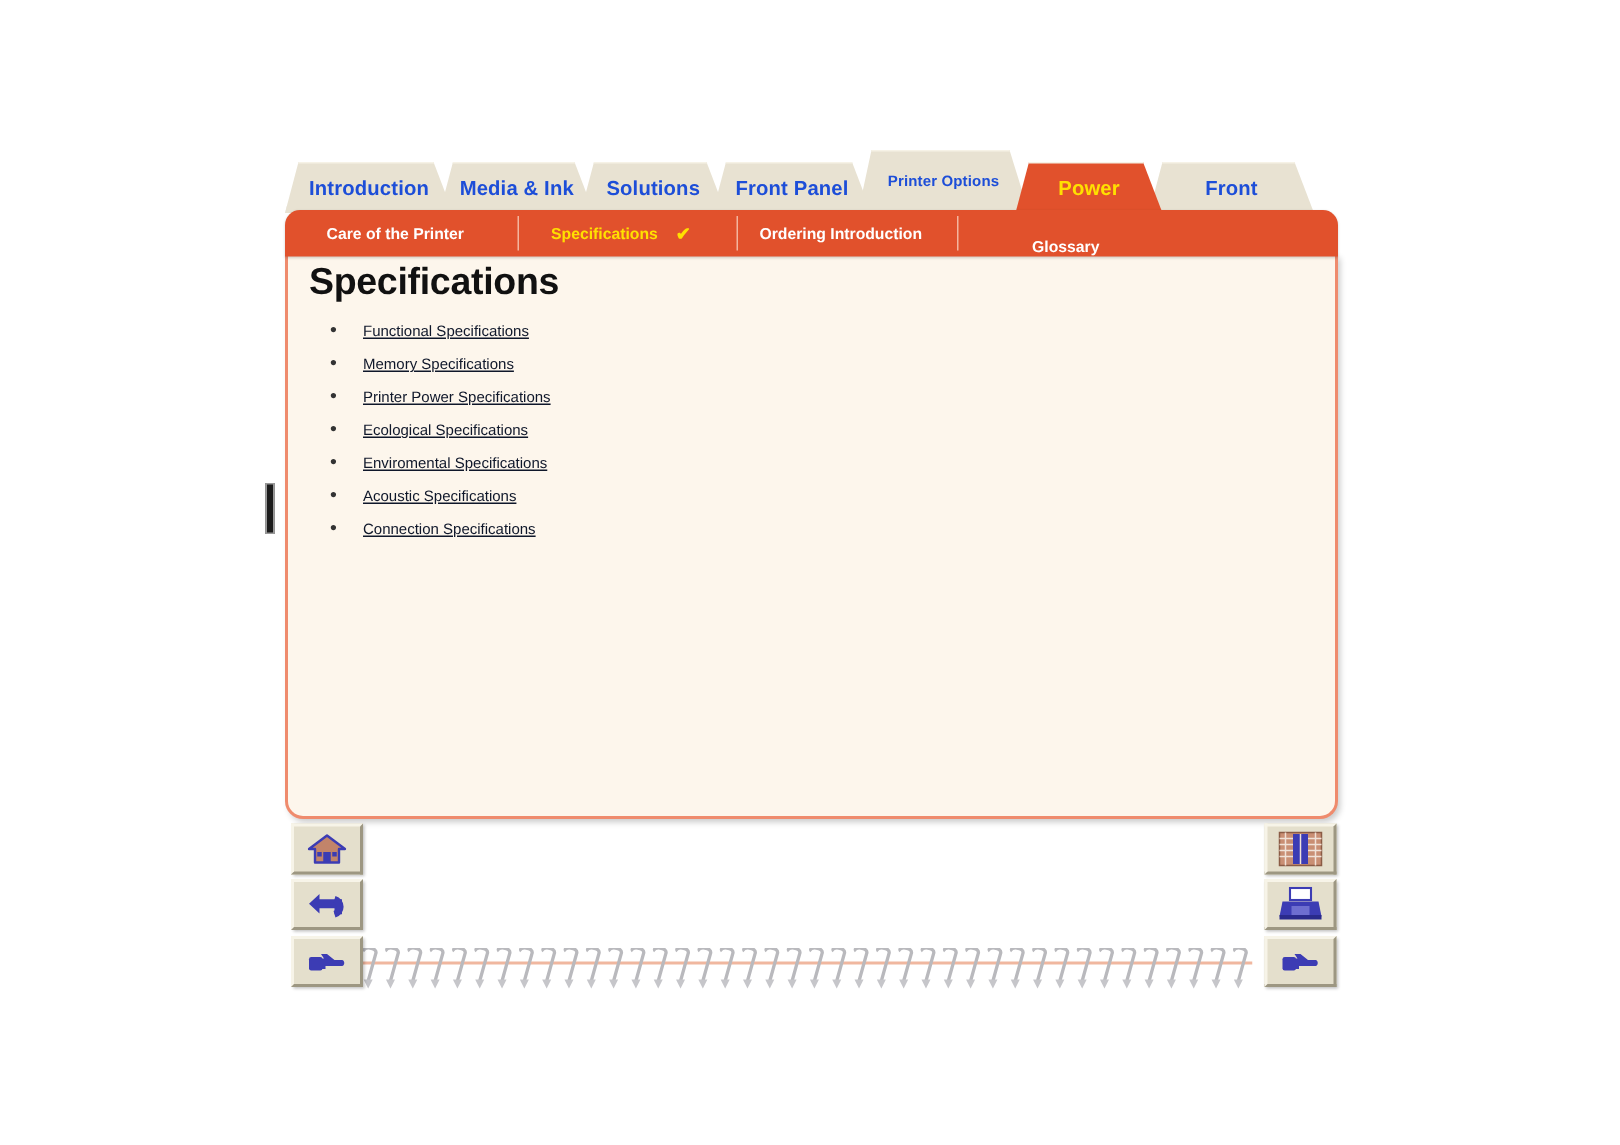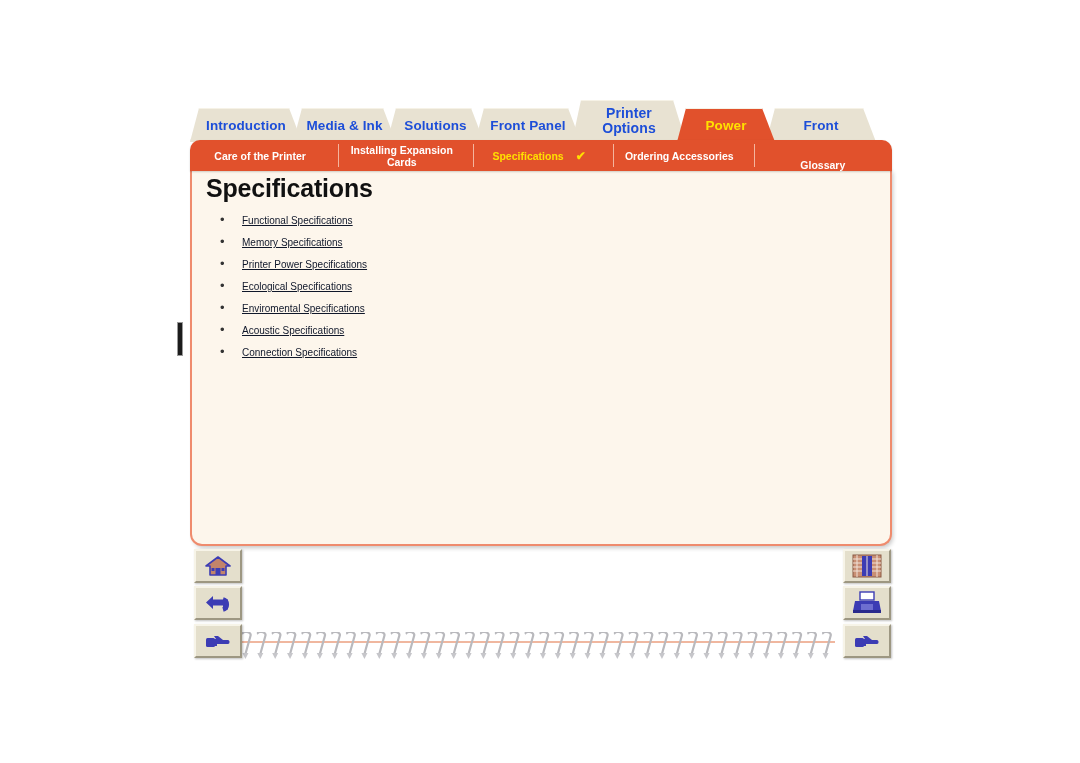--- a/index.html
+++ b/index.html
@@ -43,21 +43,21 @@
     color: #1d4ed8;
     border-top-left-radius: 9px;
     border-top-right-radius: 9px;
     -webkit-clip-path: polygon(0 100%, 9px 0, calc(100% - 13px) 0, 100% 100%);
     clip-path: polygon(0 100%, 9px 0, calc(100% - 13px) 0, 100% 100%);
     box-shadow: inset 0 1px 0 #f6f2e6;
   }
   .tab .tablabel { display: block; width: 100%; }
   .tab.tall {
     height: 42px;
-    font-size: 14px;
+    font-size: 10px;
     line-height: 15px;
   }
   .tab.active {
     background: #e1512c;
     color: #ffe000;
     z-index: 20;
   }
   .tab.shade { box-shadow: inset 0 1px 0 #f6f2e6, -3px 0 4px -2px rgba(0,0,0,0.28); }
 
   
@@ -232,29 +232,26 @@
       </div>
       <div class="tab shade" style="left: 576px; width: 110px; z-index: 4;">
         <span class="tablabel">Front</span>
       </div>
     </div>
 
   <div id="subnav">
       <div class="subitem" style="width: 147px;">
         <span>Care of the Printer</span>
       </div>
-      <div class="subitem" style="width: 133px;">
-        <span>Installing Expansion Cards</span>
-      </div>
       <div class="subitem sel" style="width: 138px;">
         <span>Specifications</span>
         <span class="tick">✔</span>
       </div>
       <div class="subitem" style="width: 139px;">
-        <span>Ordering Accessories</span>
+        <span>Ordering Introduction</span>
       </div>
       <div class="subitem" style="width: 145px; align-items: flex-end;">
         <span>Glossary</span>
       </div>
     </div>
 
   <div id="panel">
     <div id="page-title">Specifications</div>
     <ul id="linklist">
         <li><a href="#">Functional Specifications</a></li>

